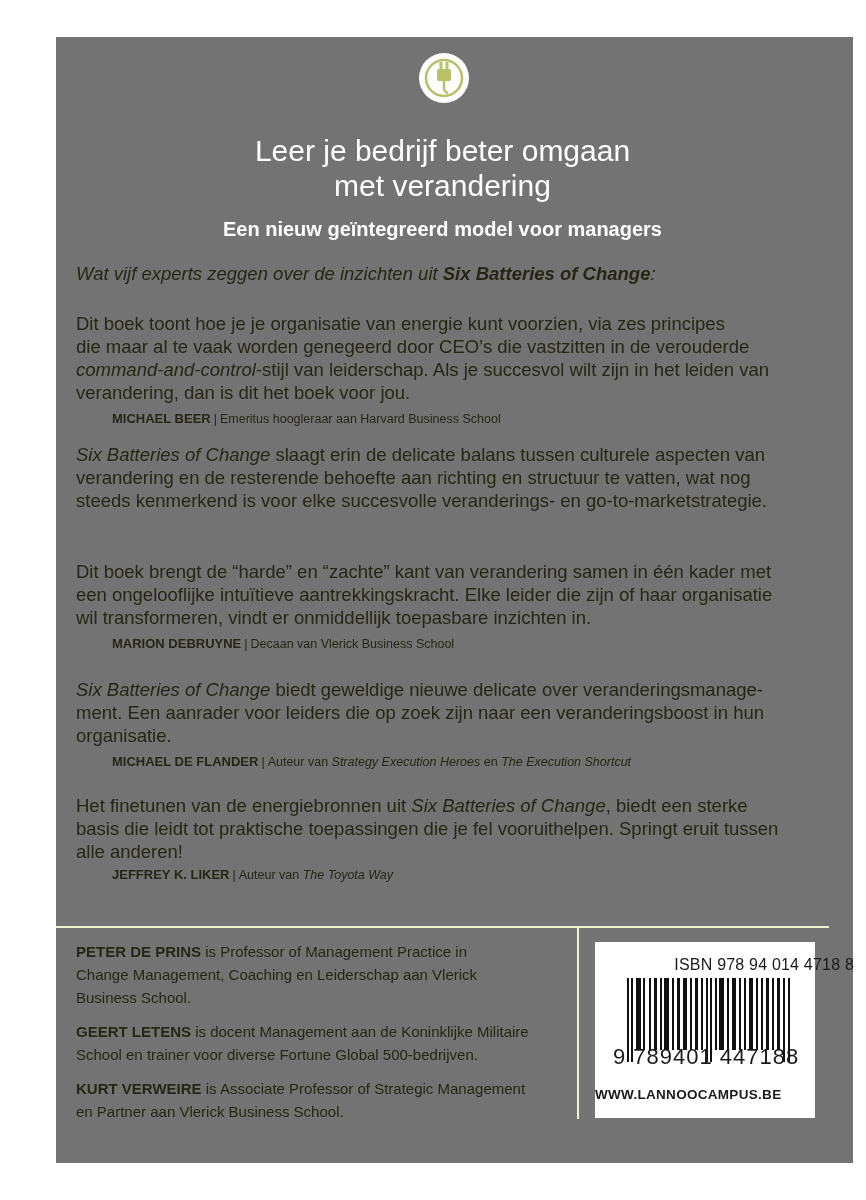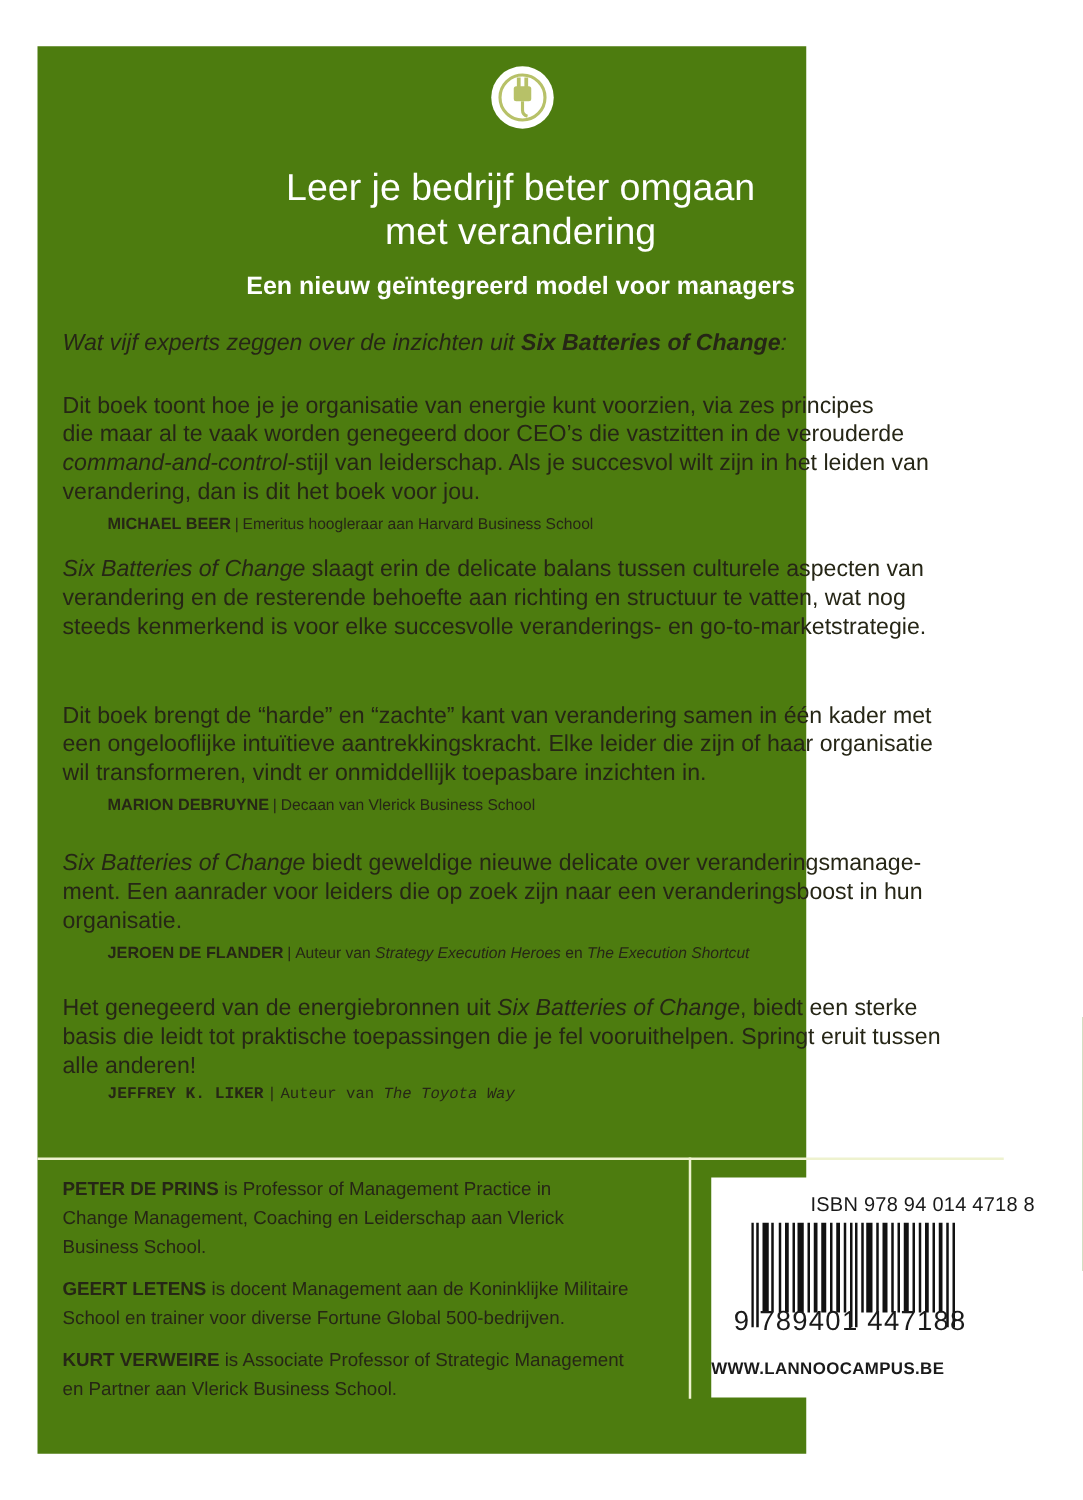--- a/index.html
+++ b/index.html
@@ -1,19 +1,19 @@
 <!DOCTYPE html>
 <html><head>
 <meta charset="utf-8">
 <style>
   html, body { margin:0; padding:0; background:#ffffff; }
   body { width:866px; height:1200px; position:relative; overflow:hidden;
          font-family:"Liberation Sans", "DejaVu Sans", sans-serif; }
-  .panel { position:absolute; left:30px; top:37px; width:615px; height:1126px;
-           background:#4d7c0f; }
+  .panel { position:absolute; left:56px; top:37px; width:797px; height:1126px;
+           background:#737373; }
   .icon-wrap { position:absolute; left:362px; top:15px; width:52px; height:52px; }
   .headline { position:absolute; left:0; width:773px; text-align:center; color:#ffffff; }
   .h1 { top:96px; font-size:30px; line-height:35px; font-weight:normal; }
   .h2 { top:180px; font-size:20px; line-height:24px; font-weight:bold; }
   .intro { position:absolute; left:20px; top:226px; font-size:18.5px; font-style:italic;
            color:#262616; white-space:nowrap;text-align:right; }
   .intro b { font-weight:bold; }
   .q { position:absolute; left:20px; width:740px; color:#262616; }
   .q p { margin:0; font-size:18.5px; line-height:23px; white-space:nowrap; }
   .q .by { font-size:12.5px; line-height:16px; margin-top:7px; white-space:nowrap;padding-left:36px; }
@@ -83,29 +83,29 @@
     <div class="by">
       <b>MARION DEBRUYNE</b><span class="sep">|</span><span>Decaan van Vlerick Business School</span>
     </div>
   </div>
 
   <div class="q" style="top:641px;">
     <p><i>Six Batteries of Change</i><span> biedt geweldige nieuwe delicate over veranderingsmanage-</span></p>
     <p>ment. Een aanrader voor leiders die op zoek zijn naar een veranderingsboost in hun</p>
     <p>organisatie.</p>
     <div class="by">
-      <b>JEROEN DE FLANDER</b><span class="sep">|</span><span>Auteur van </span><i>Strategy Execution Heroes</i><span> en </span><i>The Execution Shortcut</i>
+      <b>MICHAEL DE FLANDER</b><span class="sep">|</span><span>Auteur van </span><i>Strategy Execution Heroes</i><span> en </span><i>The Execution Shortcut</i>
     </div>
   </div>
 
   <div class="q" style="top:757px;">
-    <p><span>Het genegeerd van de energiebronnen uit </span><i>Six Batteries of Change</i><span>, biedt een sterke</span></p>
+    <p><span>Het finetunen van de energiebronnen uit </span><i>Six Batteries of Change</i><span>, biedt een sterke</span></p>
     <p>basis die leidt tot praktische toepassingen die je fel vooruithelpen. Springt eruit tussen</p>
     <p>alle anderen!</p>
-    <div class="by" style="margin-top:4px;font-family:Liberation Mono, monospace;">
+    <div class="by" style="margin-top:4px;">
       <b>JEFFREY K. LIKER</b><span class="sep">|</span><span>Auteur van </span><i>The Toyota Way</i>
     </div>
   </div>
 
   <div class="hline"></div>
   <div class="vline"></div>
 
   <div class="bios">
     <p>
       <b>PETER DE PRINS</b><span> is Professor of Management Practice in</span><br>

